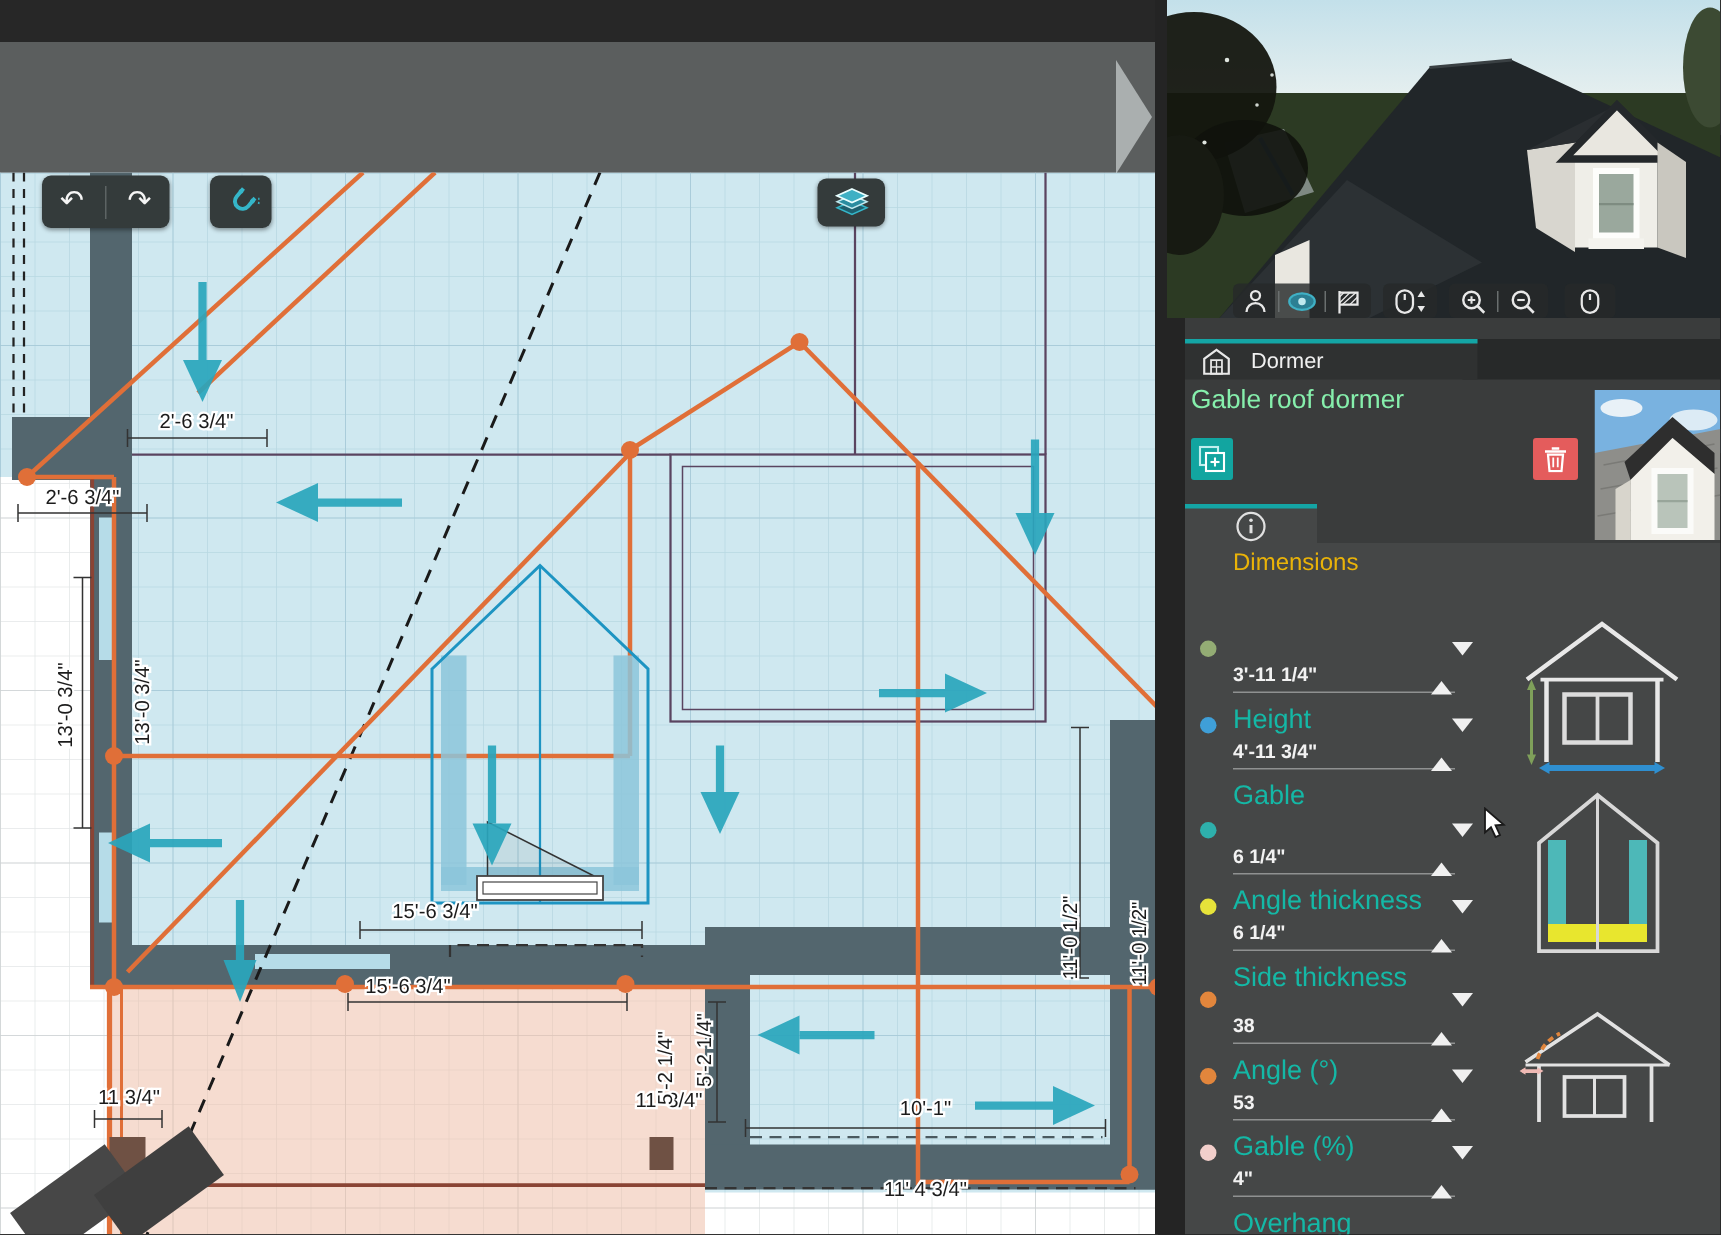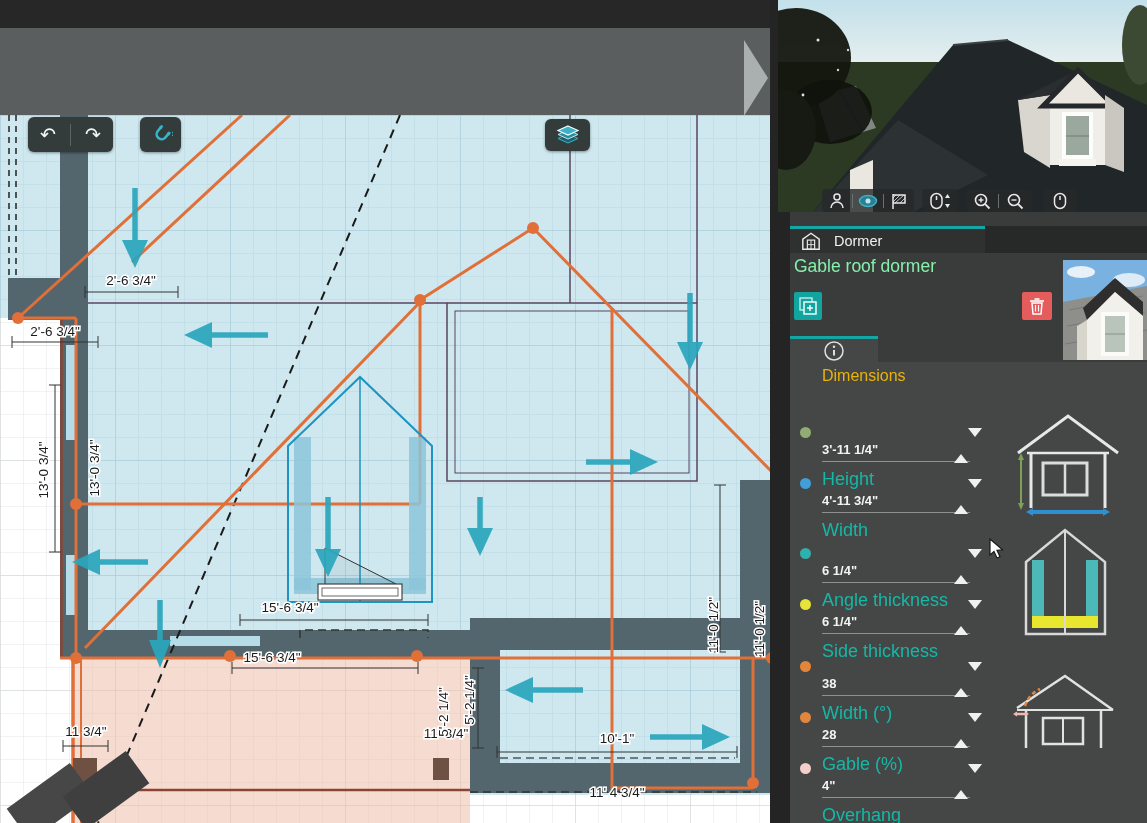--- a/index.html
+++ b/index.html
@@ -414,50 +414,50 @@
 
       <div class="field" style="top:63px;">
         <span class="dot" style="background: rgb(147, 172, 116);"></span>
         <span class="flabel">Height</span>
         <span class="fvalue">3'-11 1/4"</span>
         <span class="uline"></span>
         <span class="stepper"><span class="tri-up"></span><span class="tri-dn"></span></span>
       </div>
       <div class="field" style="top:114px;">
         <span class="dot" style="background: rgb(63, 159, 216);"></span>
-        <span class="flabel">Width</span>
+        <span class="flabel">Gable</span>
         <span class="fvalue">4'-11 3/4"</span>
         <span class="uline"></span>
         <span class="stepper"><span class="tri-up"></span><span class="tri-dn"></span></span>
       </div>
       <div class="field" style="top:184px;">
         <span class="dot" style="background: rgb(46, 176, 172);"></span>
         <span class="flabel">Angle thickness</span>
         <span class="fvalue">6 1/4"</span>
         <span class="uline"></span>
         <span class="stepper"><span class="tri-up"></span><span class="tri-dn"></span></span>
       </div>
       <div class="field" style="top:235px;">
         <span class="dot" style="background: rgb(230, 227, 58);"></span>
         <span class="flabel">Side thickness</span>
         <span class="fvalue">6 1/4"</span>
         <span class="uline"></span>
         <span class="stepper"><span class="tri-up"></span><span class="tri-dn"></span></span>
       </div>
       <div class="field" style="top:297px;">
         <span class="dot" style="background: rgb(226, 134, 60);"></span>
-        <span class="flabel">Width (°)</span>
+        <span class="flabel">Angle (°)</span>
         <span class="fvalue">38</span>
         <span class="uline"></span>
         <span class="stepper"><span class="tri-up"></span><span class="tri-dn"></span></span>
       </div>
       <div class="field" style="top:348px;">
         <span class="dot" style="background: rgb(226, 134, 60);"></span>
         <span class="flabel">Gable (%)</span>
-        <span class="fvalue">28</span>
+        <span class="fvalue">53</span>
         <span class="uline"></span>
         <span class="stepper"><span class="tri-up"></span><span class="tri-dn"></span></span>
       </div>
       <div class="field" style="top:399px;">
         <span class="dot" style="background: rgb(242, 207, 203);"></span>
         <span class="flabel">Overhang</span>
         <span class="fvalue">4"</span>
         <span class="uline"></span>
         <span class="stepper"><span class="tri-up"></span><span class="tri-dn"></span></span>
       </div>

